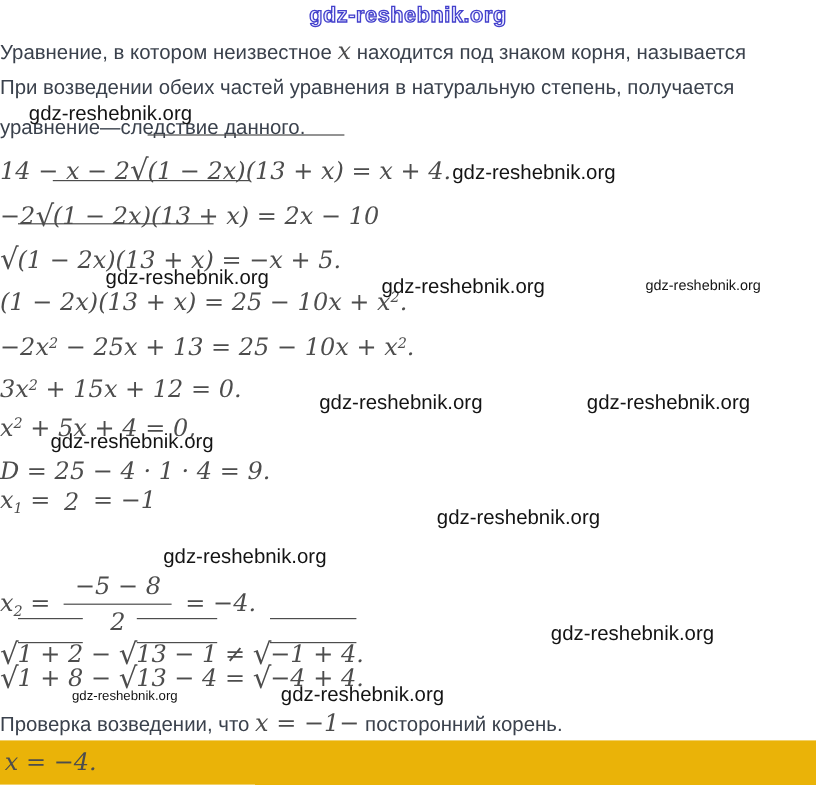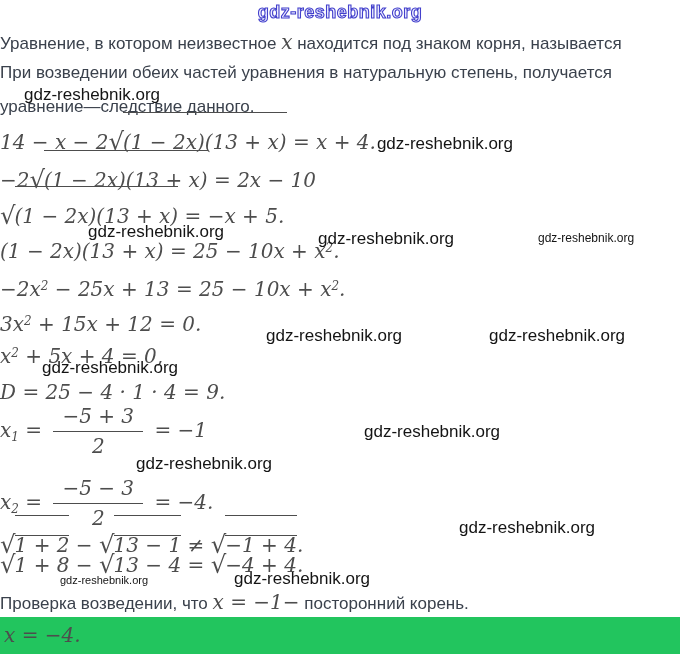--- a/index.html
+++ b/index.html
@@ -37,42 +37,42 @@
     font-family:"Liberation Sans",sans-serif;font-style:normal;
     color:#141414;font-size:17px;margin-left:1px;
   }
   .topwm{
     position:absolute;top:2px;left:0;width:100%;text-align:center;
     font-family:"Liberation Sans",sans-serif;font-weight:bold;font-size:18px;
     color:#eeeeff;-webkit-text-stroke:1.1px #4340cc;letter-spacing:.5px;
   }
   .answer-bar{
     position:absolute;left:0;top:617px;width:680px;height:37px;
-    background:#22c55e;display:flex;align-items:center;padding-left:4px;box-sizing:border-box;
+    background:#eab308;display:flex;align-items:center;padding-left:4px;box-sizing:border-box;
   }
 </style>
 </head>
 <body>
 
 <div class="topwm">gdz-reshebnik.org</div>
 
 <div class="line" style="top:30px;"><span class="sans">Уравнение, в котором неизвестное </span><span class="mi">x</span><span class="sans"> находится под знаком корня, называется</span></div>
 <div class="line" style="top:62px;"><span class="sans">При возведении обеих частей уравнения в натуральную степень, получается</span></div>
 <div class="line" style="top:96px;"><span class="sans">уравнение—следствие данного.</span></div>
 
 <div class="line" style="top:127px;"><span class="mi">14 − x − 2</span><span class="sqrt"><span class="rad">√</span><span class="vinc">(1 − 2x)(13 + x)</span></span><span class="mi"> = x + 4.</span><span class="wm-inline">gdz-reshebnik.org</span></div>
 <div class="line" style="top:165px;"><span class="mi">−2</span><span class="sqrt"><span class="rad">√</span><span class="vinc">(1 − 2x)(13 + x)</span></span><span class="mi"> = 2x − 10</span></div>
 <div class="line" style="top:201px;"><span class="sqrt"><span class="rad">√</span><span class="vinc">(1 − 2x)(13 + x)</span></span><span class="mi"> = −x + 5.</span></div>
 <div class="line" style="top:239px;"><span class="mi">(1 − 2x)(13 + x) = 25 − 10x + x</span><sup>2</sup><span class="mi">.</span></div>
 <div class="line" style="top:277px;"><span class="mi">−2x</span><sup>2</sup><span class="mi"> − 25x + 13 = 25 − 10x + x</span><sup>2</sup><span class="mi">.</span></div>
 <div class="line" style="top:312px;"><span class="mi">3x</span><sup>2</sup><span class="mi"> + 15x + 12 = 0.</span></div>
 <div class="line" style="top:344px;"><span class="mi">x</span><sup>2</sup><span class="mi"> + 5x + 4 = 0,</span></div>
 <div class="line" style="top:380px;"><span class="mi">D = 25 − 4 · 1 · 4 = 9.</span></div>
-<div class="line" style="top:404px;"><span class="mi">x</span><sub>1</sub><span class="mi"> = </span><span class="frac"><span class="num">−5 + 3</span><span class="den">2</span></span><span class="mi"> = −1</span></div>
-<div class="line" style="top:476px;"><span class="mi">x</span><sub>2</sub><span class="mi"> = </span><span class="frac"><span class="num">−5 − 3</span><span class="den">2</span></span><span class="mi"> = −4.</span></div>
+<div class="line" style="top:404px;"><span class="mi">x</span><sub>1</sub><span class="mi"> = </span><span class="frac"><span class="den">2</span></span><span class="mi"> = −1</span></div>
+<div class="line" style="top:476px;"><span class="mi">x</span><sub>2</sub><span class="mi"> = </span><span class="frac"><span class="num">−5 − 8</span><span class="den">2</span></span><span class="mi"> = −4.</span></div>
 <div class="line" style="top:530px;"><span class="sqrt"><span class="rad">√</span><span class="vinc">1 + 2</span></span><span class="mi"> − </span><span class="sqrt"><span class="rad">√</span><span class="vinc">13 − 1</span></span><span class="mi"> ≠ </span><span class="sqrt"><span class="rad">√</span><span class="vinc">−1 + 4</span></span><span class="mi">.</span></div>
 <div class="line" style="top:550px;"><span class="sqrt"><span class="rad">√</span><span class="vinc">1 + 8</span></span><span class="mi"> − </span><span class="sqrt"><span class="rad">√</span><span class="vinc">13 − 4</span></span><span class="mi"> = </span><span class="sqrt"><span class="rad">√</span><span class="vinc">−4 + 4</span></span><span class="mi">.</span></div>
 
 <div class="line" style="top:590px;"><span class="sans">Проверка возведении, что </span><span class="mi">x = −1−</span><span class="sans"> посторонний корень.</span></div>
 
 <span class="wm" style="left:24px;top:85px;">gdz-reshebnik.org</span>
 <span class="wm" style="left:88px;top:222px;">gdz-reshebnik.org</span>
 <span class="wm" style="left:318px;top:229px;">gdz-reshebnik.org</span>
 <span class="wm wm-sm" style="left:538px;top:231px;">gdz-reshebnik.org</span>
 <span class="wm" style="left:266px;top:326px;">gdz-reshebnik.org</span>

